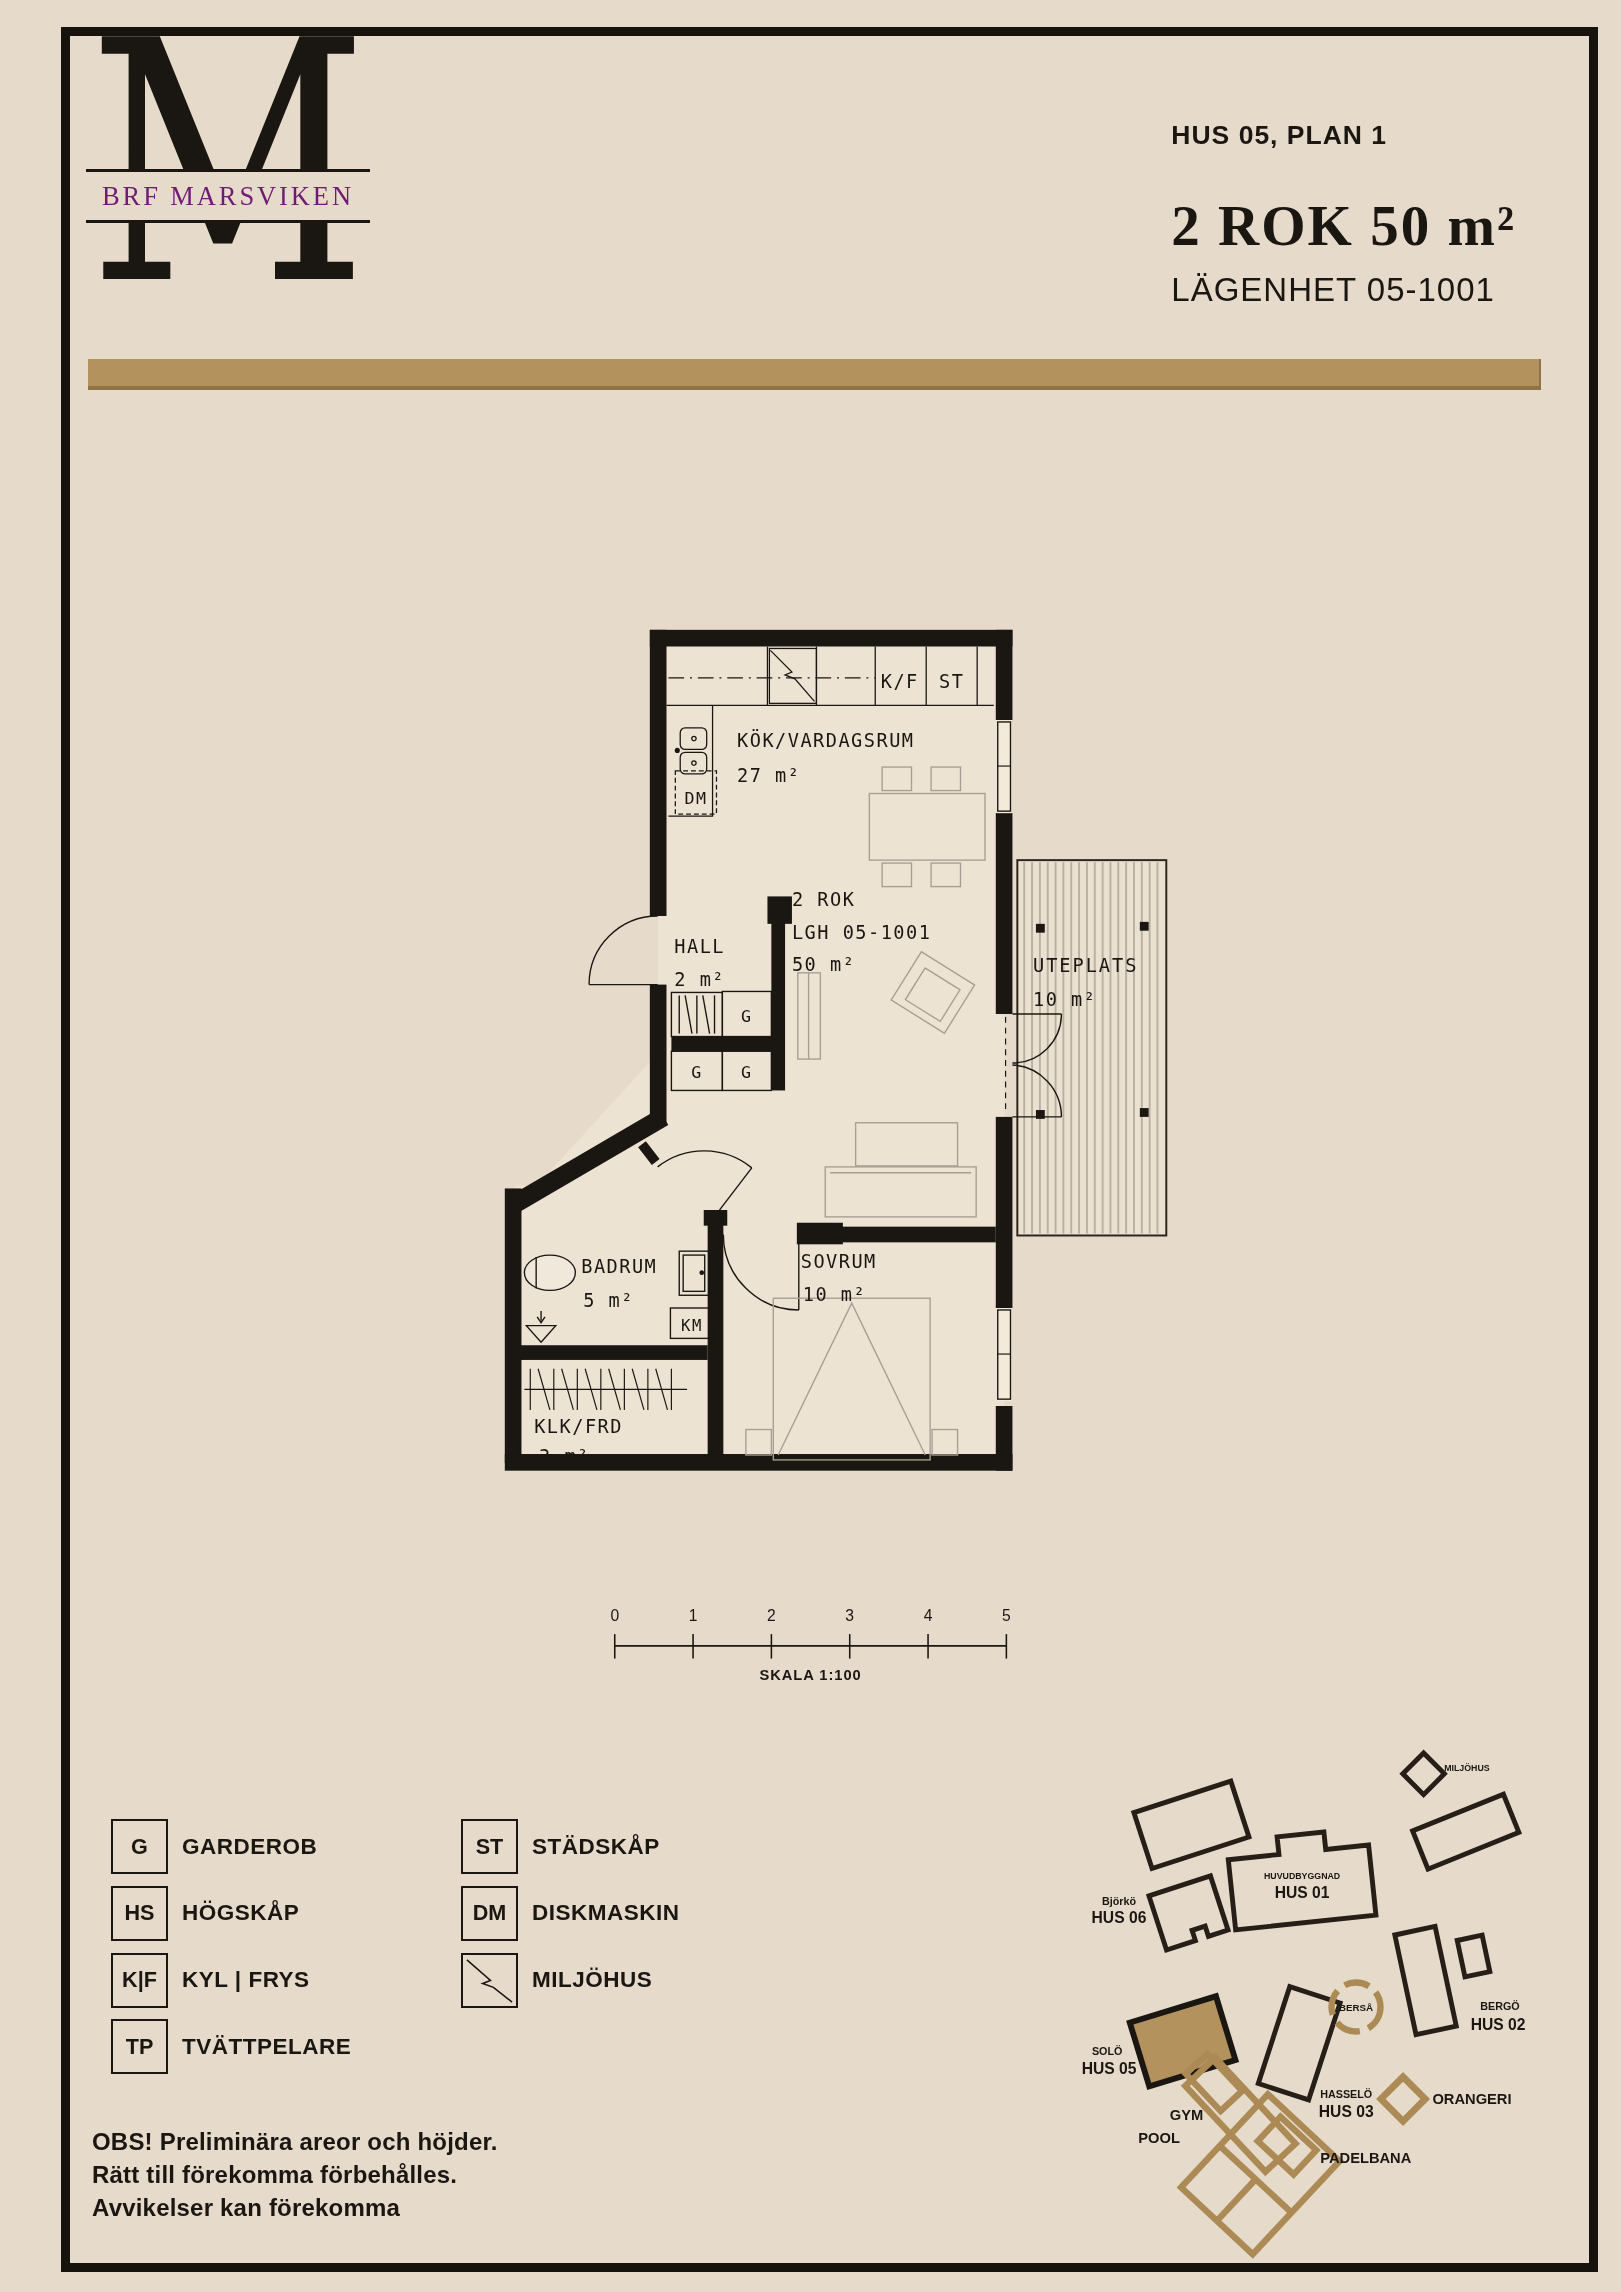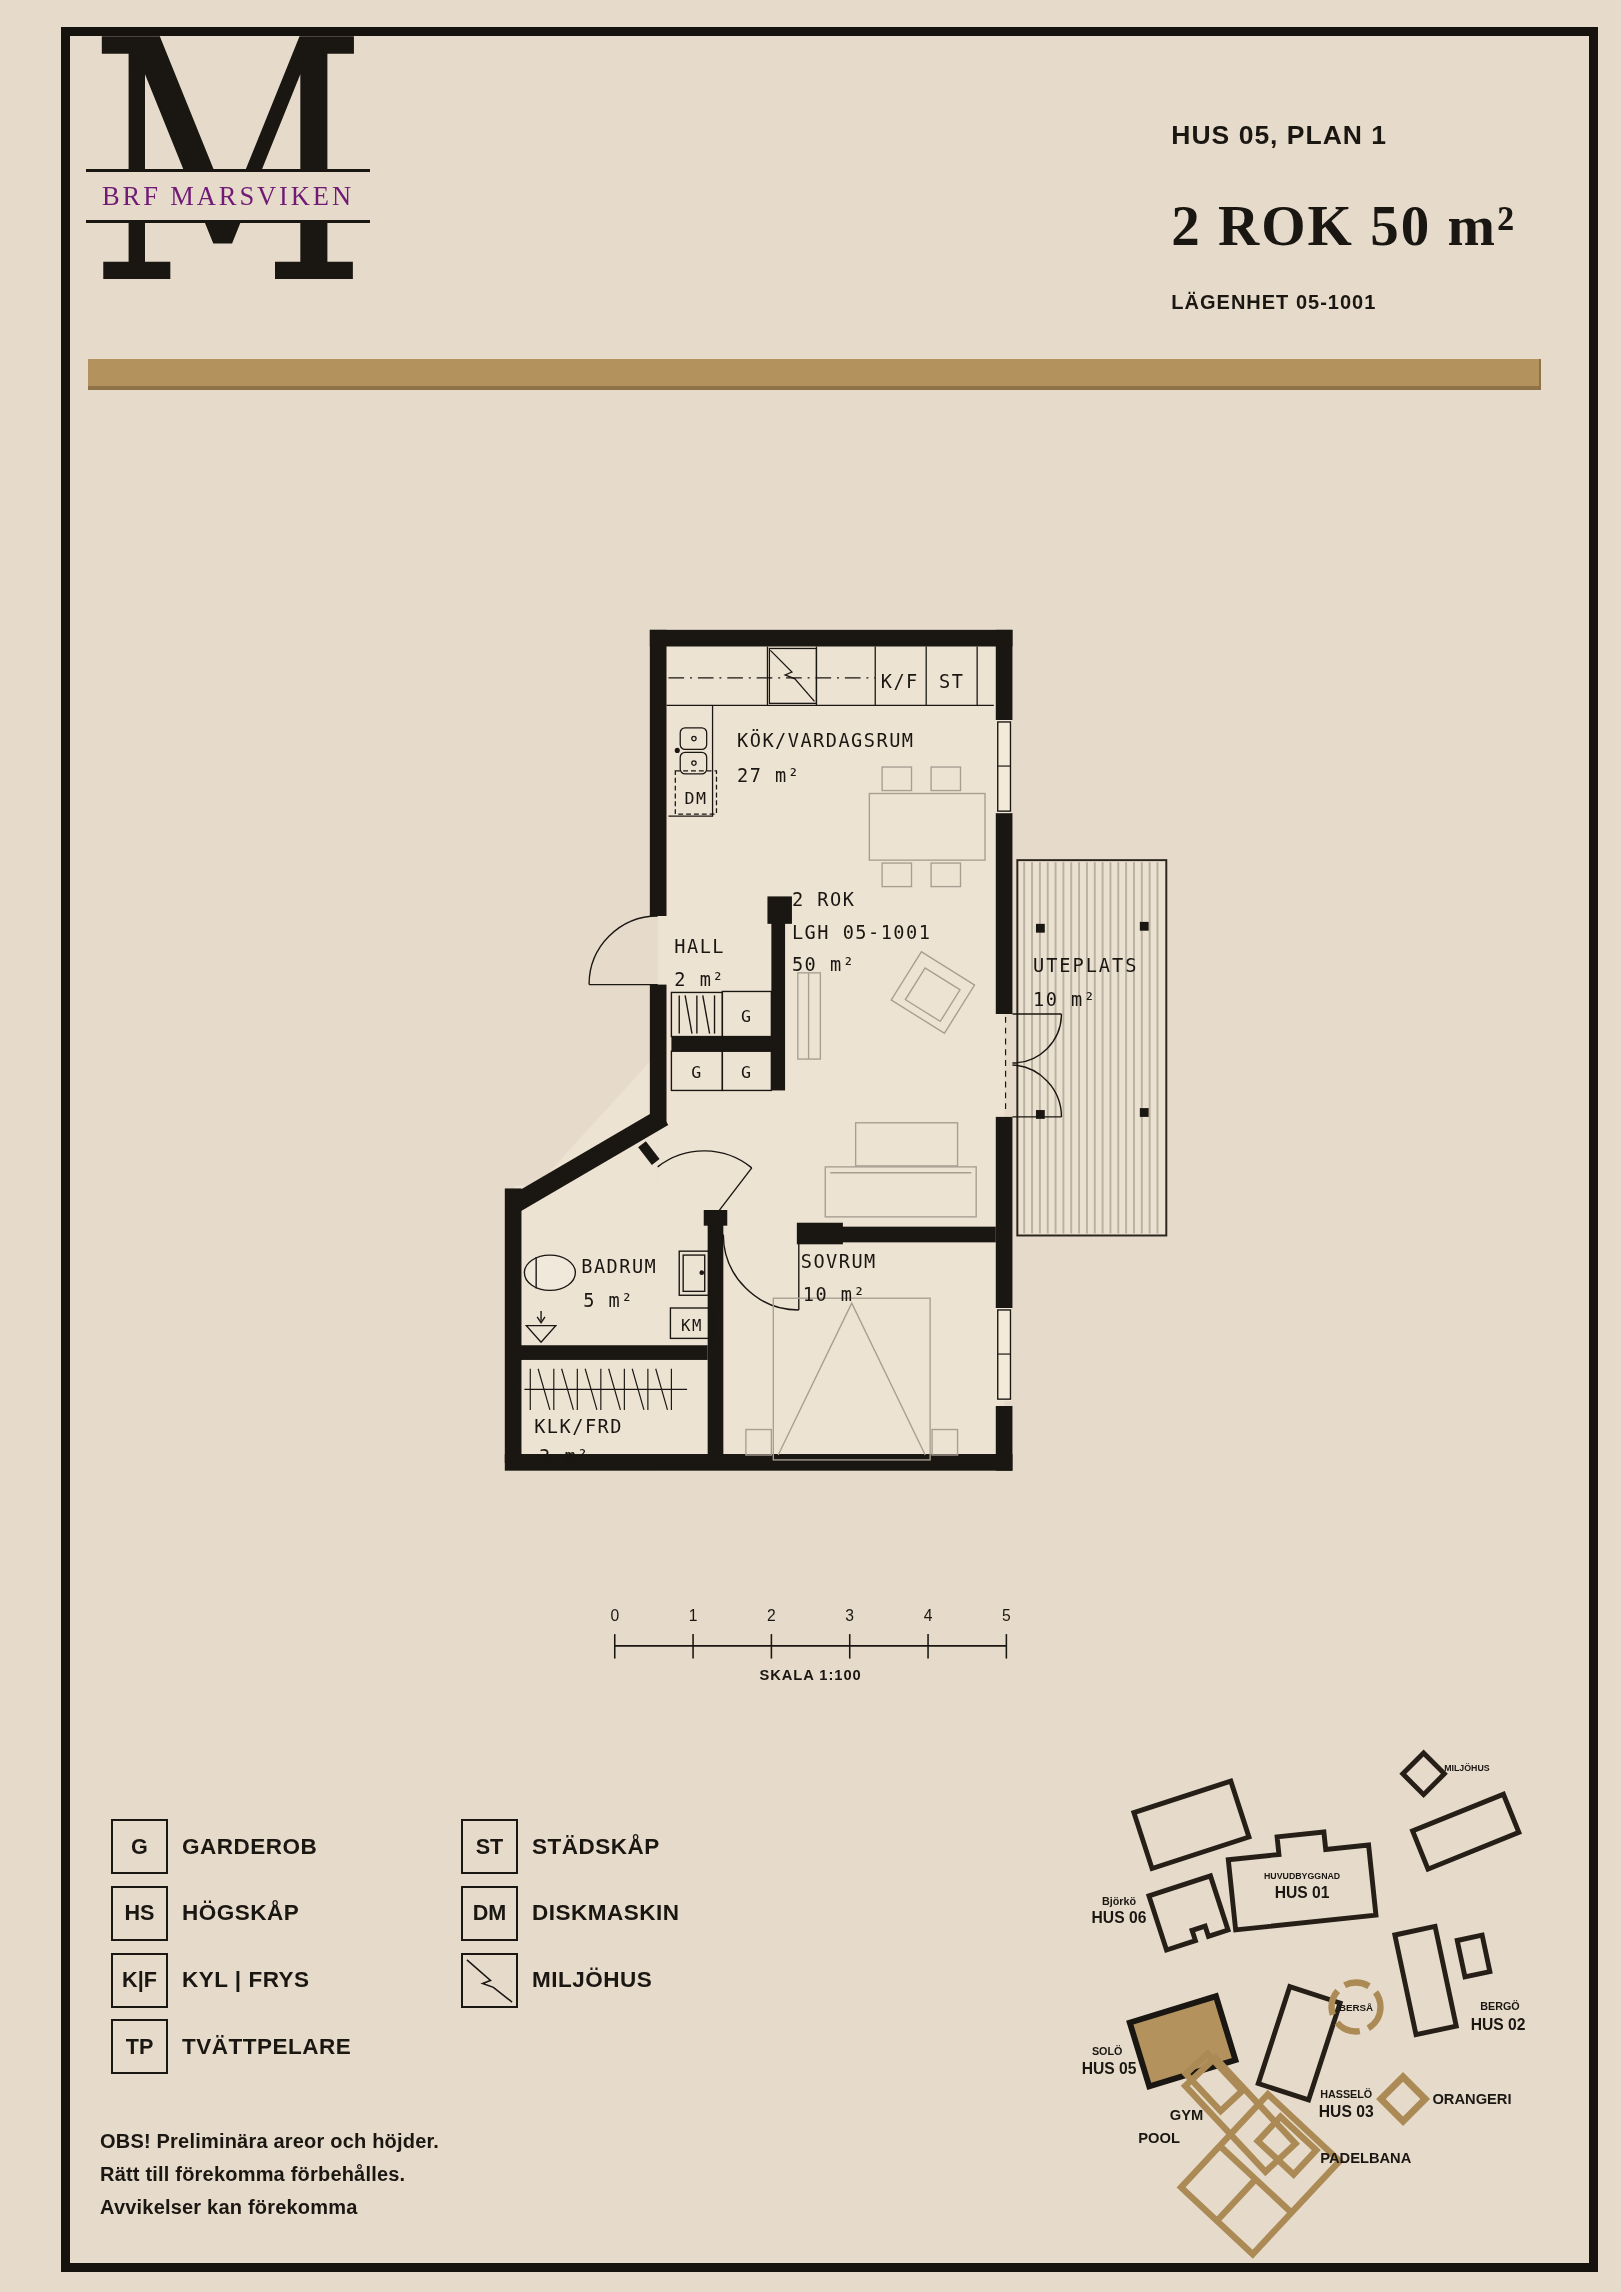--- a/index.html
+++ b/index.html
@@ -24,21 +24,21 @@
     display:flex; align-items:center; justify-content:center;
   }
   .logo-name {
     font-family:"Liberation Serif", serif; font-weight:normal; font-size:26.5px;
     letter-spacing:2.9px; color:#701a75; white-space:nowrap;
   }
   
   .hdr { position:absolute; right:105px; top:120px; text-align:left; }
   .hdr-plan { font-weight:600; font-size:26.5px; letter-spacing:1px; }
   .hdr-title { font-family:"Liberation Serif", serif; font-weight:600; font-size:57px; letter-spacing:2px; margin-top:42px; }
-  .hdr-apt { font-weight:700; font-size:20px; letter-spacing:1px; margin-top:33px; }
+  .hdr-apt { font-weight:400; font-size:33px; letter-spacing:1px; margin-top:13px; }
   
   .gold-bar {
     position:absolute; left:88px; top:359px; width:1451px; height:26.5px;
     background:#b3925e; border-bottom:4.9px solid #8d7347; border-right:2.9px solid #8d7347;
   }
   
   .plan-svg { position:absolute; left:495px; top:622px; }
   .scale-svg { position:absolute; left:603px; top:1590px; }
   .site-svg { position:absolute; left:1068px; top:1703px; }
   
@@ -46,21 +46,21 @@
   .legend-col.c1 { left:111px; }
   .legend-col.c2 { left:461px; }
   .legend-row { display:flex; align-items:center; margin-bottom:11.8px; height:55px; }
   .legend-box {
     width:53px; height:51px; border:2px solid #1a1612; flex:0 0 auto;
     display:flex; align-items:center; justify-content:center;
     font-weight:bold; font-size:21.6px; letter-spacing:0;
   }
   .legend-label { margin-left:14px; font-weight:bold; font-size:22.5px; letter-spacing:0.5px; white-space:nowrap; }
   
-  .disclaimer { position:absolute; left:100px; top:2125px; font-size:20px; line-height:33px; font-weight:600; letter-spacing:0.2px; }
+  .disclaimer { position:absolute; left:92px; top:2125px; font-size:24px; line-height:33px; font-weight:600; letter-spacing:0.2px; }
   .disclaimer div { white-space:nowrap; }
   
   text { fill:#1a1612; }
   .mono { font-family:"DejaVu Sans Mono", monospace; }
 </style>
 </head>
 <body>
 
 <div class="page">
   <div class="frame"></div>

